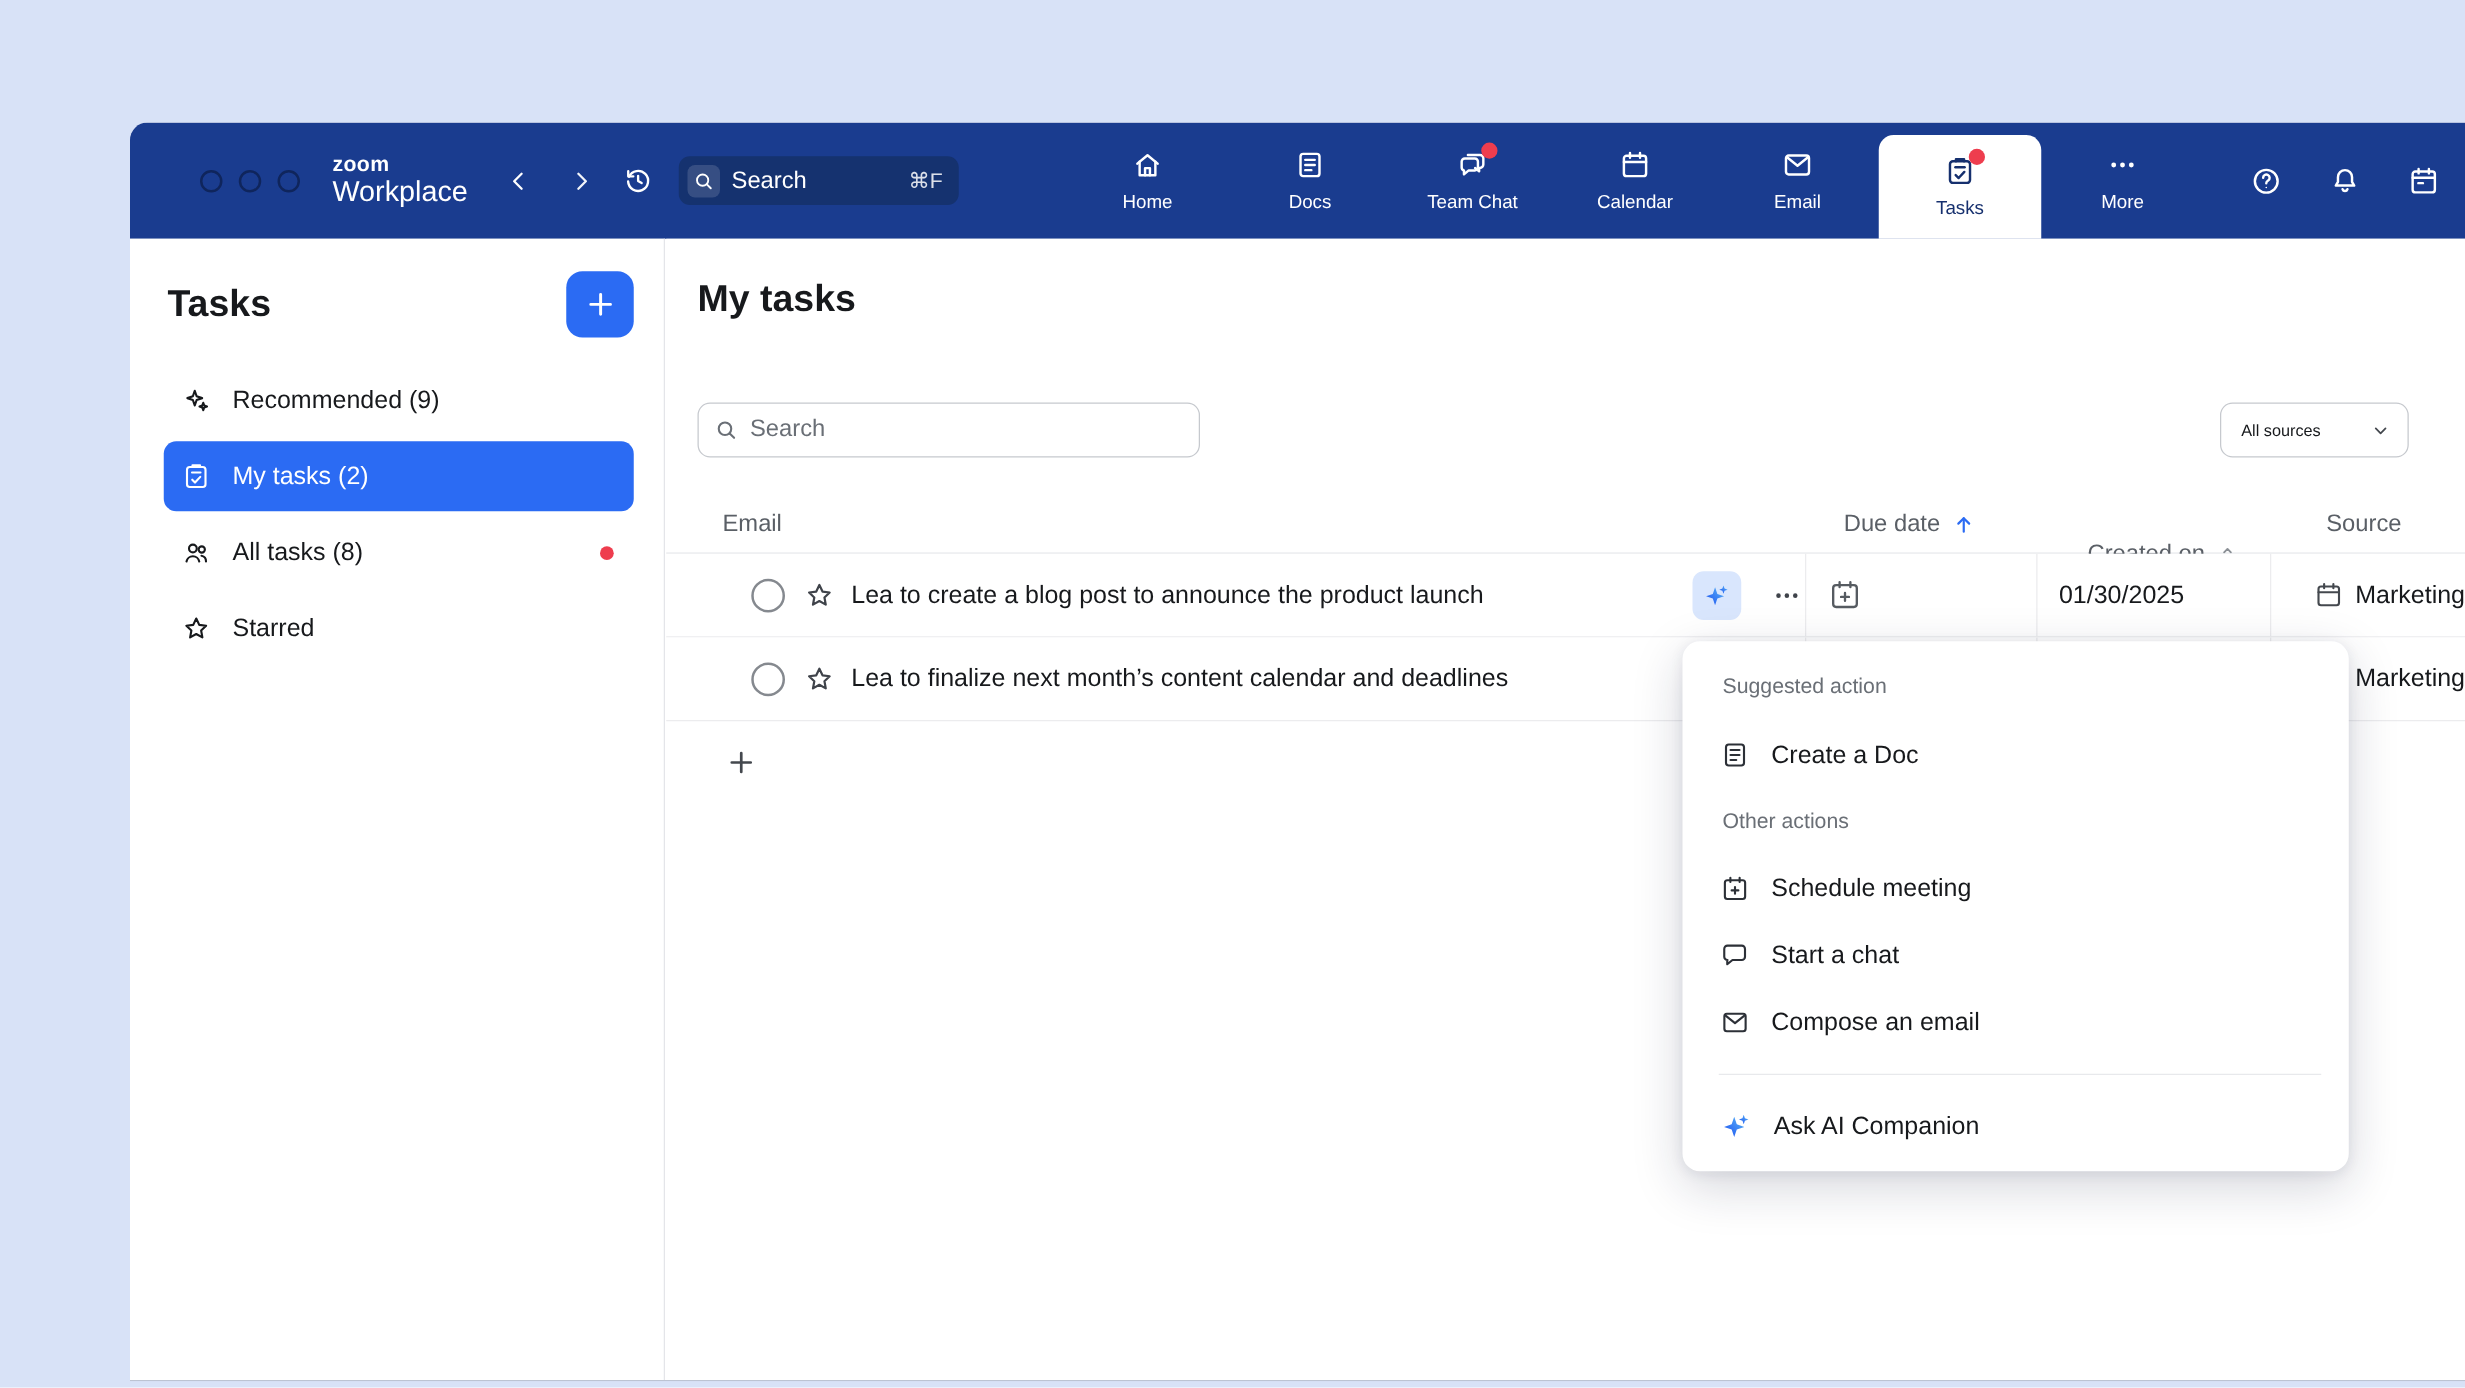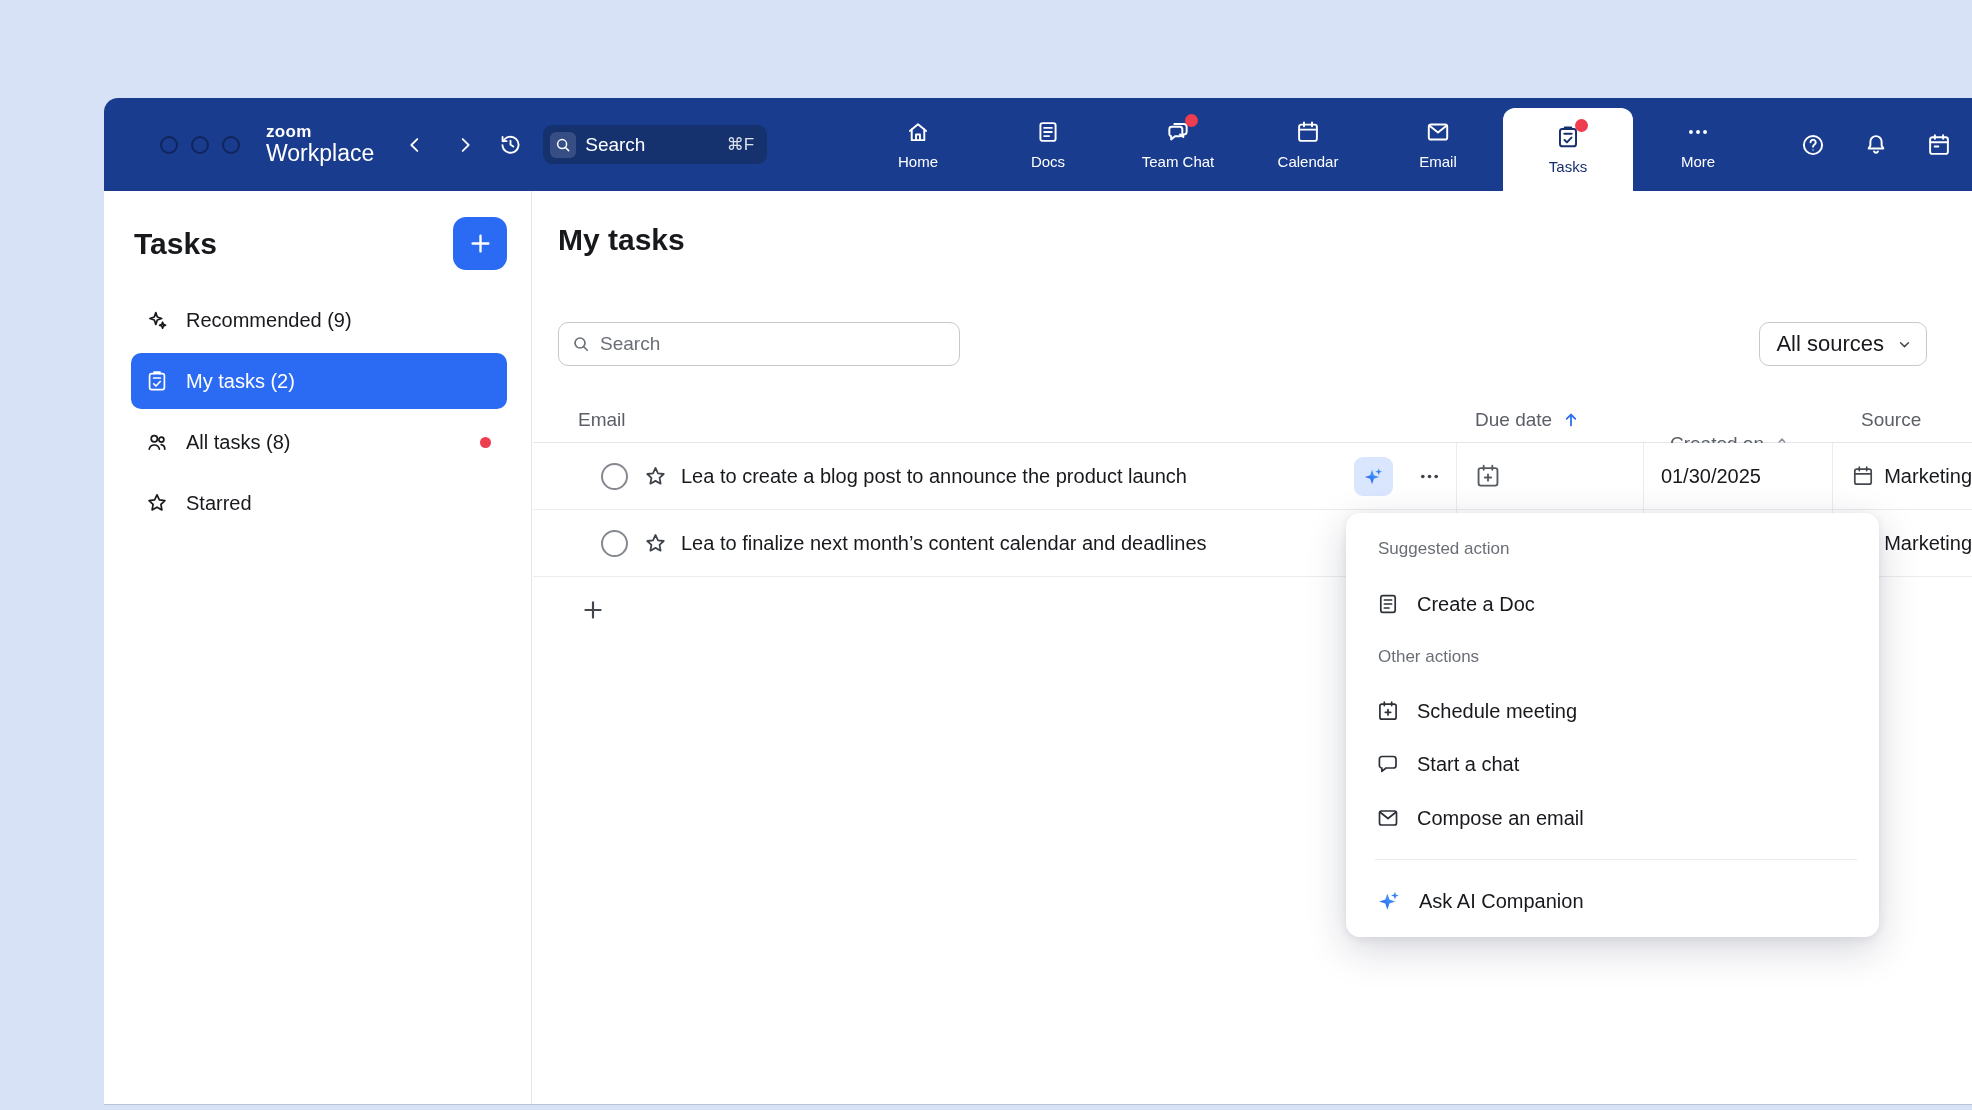--- a/index.html
+++ b/index.html
@@ -88,42 +88,42 @@
     position:absolute; left:25px; top:131px; width:402px; height:44px;
     border:1.5px solid #c6c9ce; border-radius:10px; display:flex; align-items:center;
     padding:0 12px; gap:9px; color:#6a6f76; background:#fff;
   }
   .msearch input { border:0; outline:none; font-size:19px; flex:1; color:#17191c; background:transparent; }
   .msearch input::placeholder { color:#6a6f76; }
   .sources {
     position:absolute; top:131px; right:45px; height:44px; min-width:151px;
     border:1.5px solid #c6c9ce; border-radius:10px; background:#fff;
     display:flex; align-items:center; justify-content:space-between; gap:12px;
-    padding:0 13px 0 16px; font-size:22px; color:#17191c;
+    padding:0 13px 0 16px; font-size:13px; color:#17191c;
   }
 
   .thead {
     position:absolute; left:0; top:207px; width:100%; height:45px;
     display:flex; align-items:center; border-bottom:1px solid #e4e5e9;
     color:#5a5f66; font-size:19px;
   }
   .hc { display:flex; align-items:center; gap:9px; }
   .hc-task { width:931px; padding-left:45px; }
   .hc-due { width:189px; padding-left:11px; cursor:pointer; }
   .hc-created { width:191px; padding-left:17px; cursor:pointer;margin-top:48px; }
   .hc-source { flex:1; padding-left:17px; }
 
   .tbody { position:absolute; left:0; top:252px; width:100%; }
   .trow { height:67px; display:flex; border-bottom:1px solid #ececee; position:relative; background:#fff; }
   .c { display:flex; align-items:center; }
   .c-task { width:931px; padding-left:68px;text-align:center; }
   .c-due, .c-created, .c-source { border-left:1px solid #ececee; }
   .c-due { width:189px; padding-left:17px; color:#565b61; }
   .c-created { width:191px; padding-left:17px; font-size:20px; }
-  .c-source { flex:1; padding-left:18px; gap:9px; font-size:20px; white-space:nowrap; color:#17191c; }
+  .c-source { flex:1; padding-left:34px; gap:9px; font-size:20px; white-space:nowrap; color:#17191c; }
   .chk { width:27px; height:27px; border:2px solid #85898f; border-radius:50%; margin-right:15px; flex:none; cursor:pointer; }
   .rowstar { margin-right:13px; color:#3f434a; cursor:pointer; flex:none; display:flex; }
   .ttext { font-size:20px; white-space:nowrap; }
   .ai-btn {
     position:absolute; left:821px; top:14px; width:39px; height:39px; border-radius:9px;
     background:#d9e6fd; display:flex; align-items:center; justify-content:center;
   }
   .more-btn {
     position:absolute; left:876px; top:14px; width:40px; height:39px;
     display:flex; align-items:center; justify-content:center; color:#3f434a;

